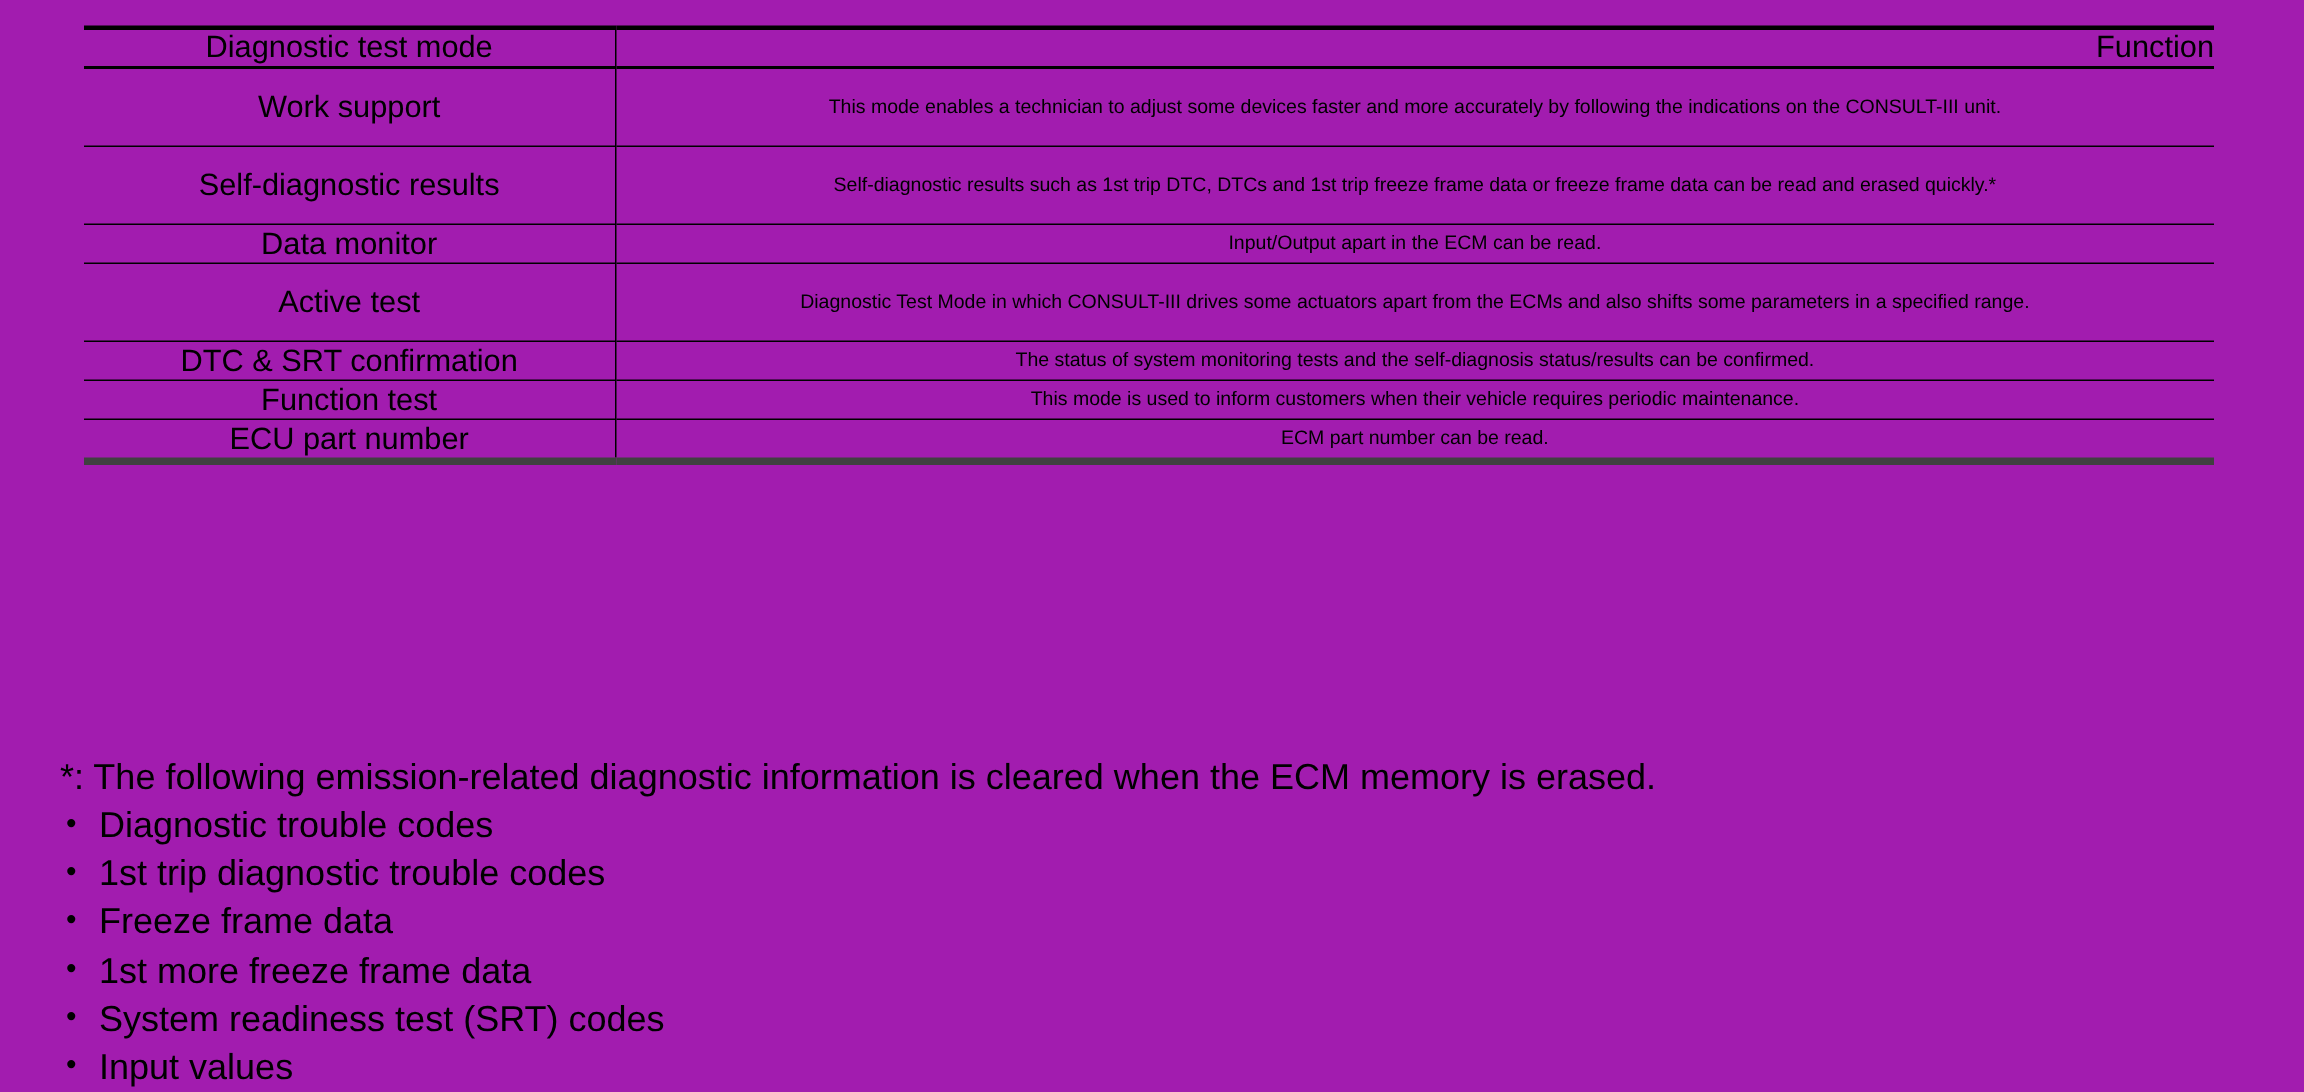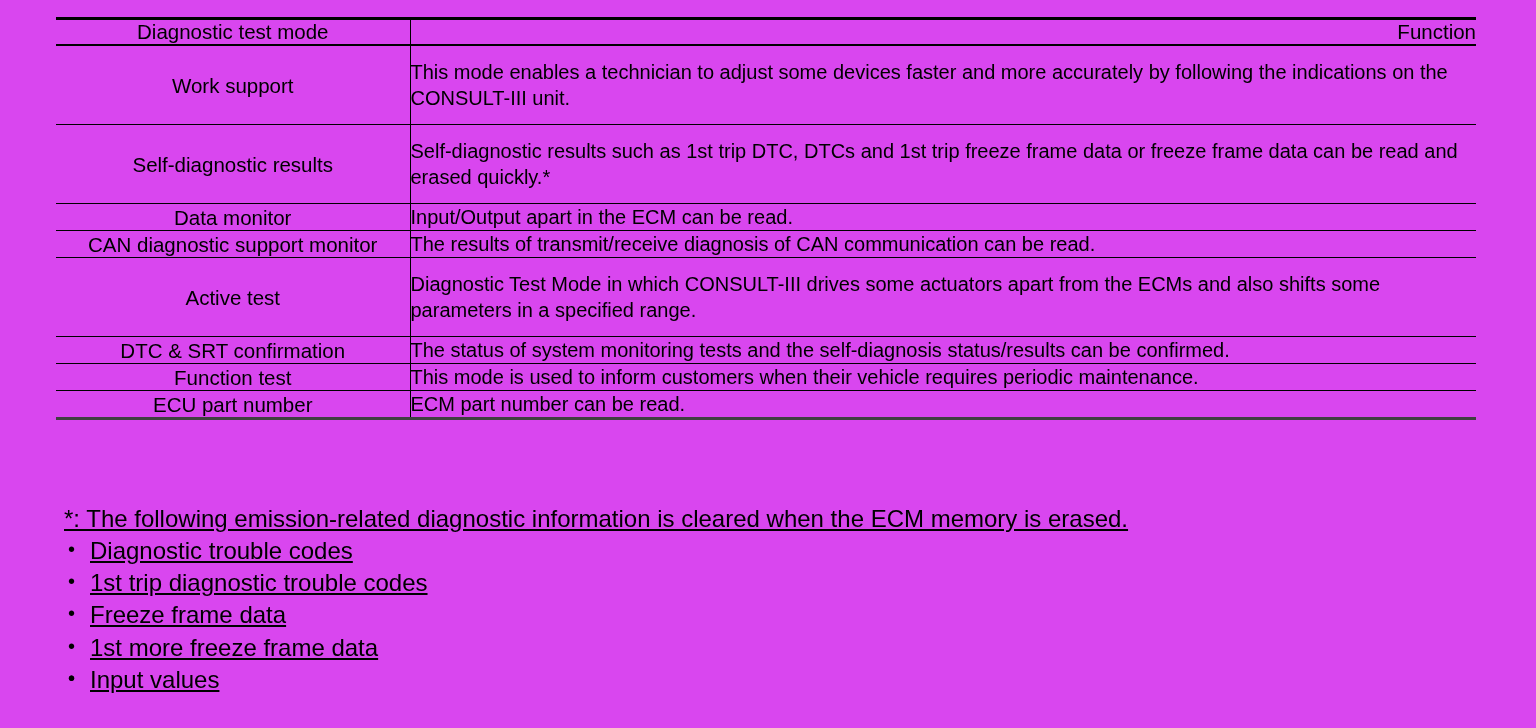--- a/index.html
+++ b/index.html
@@ -13,21 +13,21 @@
     height: 728px;
     font-family: "Liberation Sans", sans-serif;
     color: #000000;
     overflow: hidden;
   }
 
   #page {
     position: relative;
     width: 1536px;
     height: 728px;
-    background: #d946ef;
+    background: #a21caf;
   }
 
   
   .table-wrap {
     position: absolute;
     left: 56px;
     top: 17px;
     width: 1420px;
   }
 
@@ -47,21 +47,21 @@
     vertical-align: middle;
     font-weight: normal;
   }
 
   
   table.dtm thead tr.header-row th {
     border-top: 3px solid #000;
     border-bottom: 2px solid #000;
   }
   table.dtm tbody tr:last-child td {
-    border-bottom: 3px solid #404040;
+    border-bottom: 5px solid #404040;
   }
 
   
   table.dtm tbody tr + tr td {
     border-top: 1.6px solid #000;
   }
 
   
   table.dtm .col-mode {
     border-right: 1.6px solid #000;
@@ -71,48 +71,47 @@
   }
 
   .cell-mode {
     font-size: 20.5px;
     line-height: 1.22;
     padding: 9px 0 9px 14px;
     text-align: center;
     white-space: nowrap;
   }
   .cell-func {
-    font-size: 20px;
+    font-size: 13px;
     line-height: 1.30;
     padding: 9px 12px 9px 16px;
-    text-align: left;
+    text-align: center;
   }
 
   .hdr-mode {
     font-size: 20.5px;
     text-align: center;
     padding: 10px 0 11px 0;
   }
   .hdr-func {
     font-size: 20.5px;
     text-align: right;
     padding: 10px 0 11px 0;
   }
 
   
   tr.tall .cell-mode,
   tr.tall .cell-func { padding-top: 13px; padding-bottom: 13px; }
 
   
   .footnote {
     position: absolute;
-    left: 64px;
+    left: 40px;
     top: 503px;
     width: 1430px;
-    text-decoration: underline;
   }
   .footnote .fn-lead {
     font-size: 24px;
     line-height: 1.34;
     white-space: nowrap;
   }
   .footnote ul.fn-list {
     list-style: none;
     margin: 0;
     padding: 0;
@@ -159,24 +158,20 @@
         <tr class="tall">
           <td class="col-mode cell-mode">Self-diagnostic results</td>
           <td class="col-func cell-func">Self-diagnostic results such as 1st trip DTC, DTCs and 1st trip freeze frame data or freeze frame data can be read and erased quickly.*</td>
         </tr>
 
         <tr>
           <td class="col-mode cell-mode">Data monitor</td>
           <td class="col-func cell-func">Input/Output apart in the ECM can be read.</td>
         </tr>
 
-        <tr>
-          <td class="col-mode cell-mode">CAN diagnostic support monitor</td>
-          <td class="col-func cell-func">The results of transmit/receive diagnosis of CAN communication can be read.</td>
-        </tr>
 
         <tr class="tall">
           <td class="col-mode cell-mode">Active test</td>
           <td class="col-func cell-func">Diagnostic Test Mode in which CONSULT-III drives some actuators apart from the ECMs and also shifts some parameters in a specified range.</td>
         </tr>
 
         <tr>
           <td class="col-mode cell-mode">DTC &amp; SRT confirmation</td>
           <td class="col-func cell-func">The status of system monitoring tests and the self-diagnosis status/results can be confirmed.</td>
         </tr>
@@ -209,20 +204,21 @@
       <li>
         <span class="bullet">•</span>
         <span>Freeze frame data</span>
       </li>
       <li>
         <span class="bullet">•</span>
         <span>1st more freeze frame data</span>
       </li>
       <li>
         <span class="bullet">•</span>
+        <span>System readiness test (SRT) codes</span>
       </li>
       <li>
         <span class="bullet">•</span>
         <span>Input values</span>
       </li>
     </ul>
   </div>
 
 </div>
 

